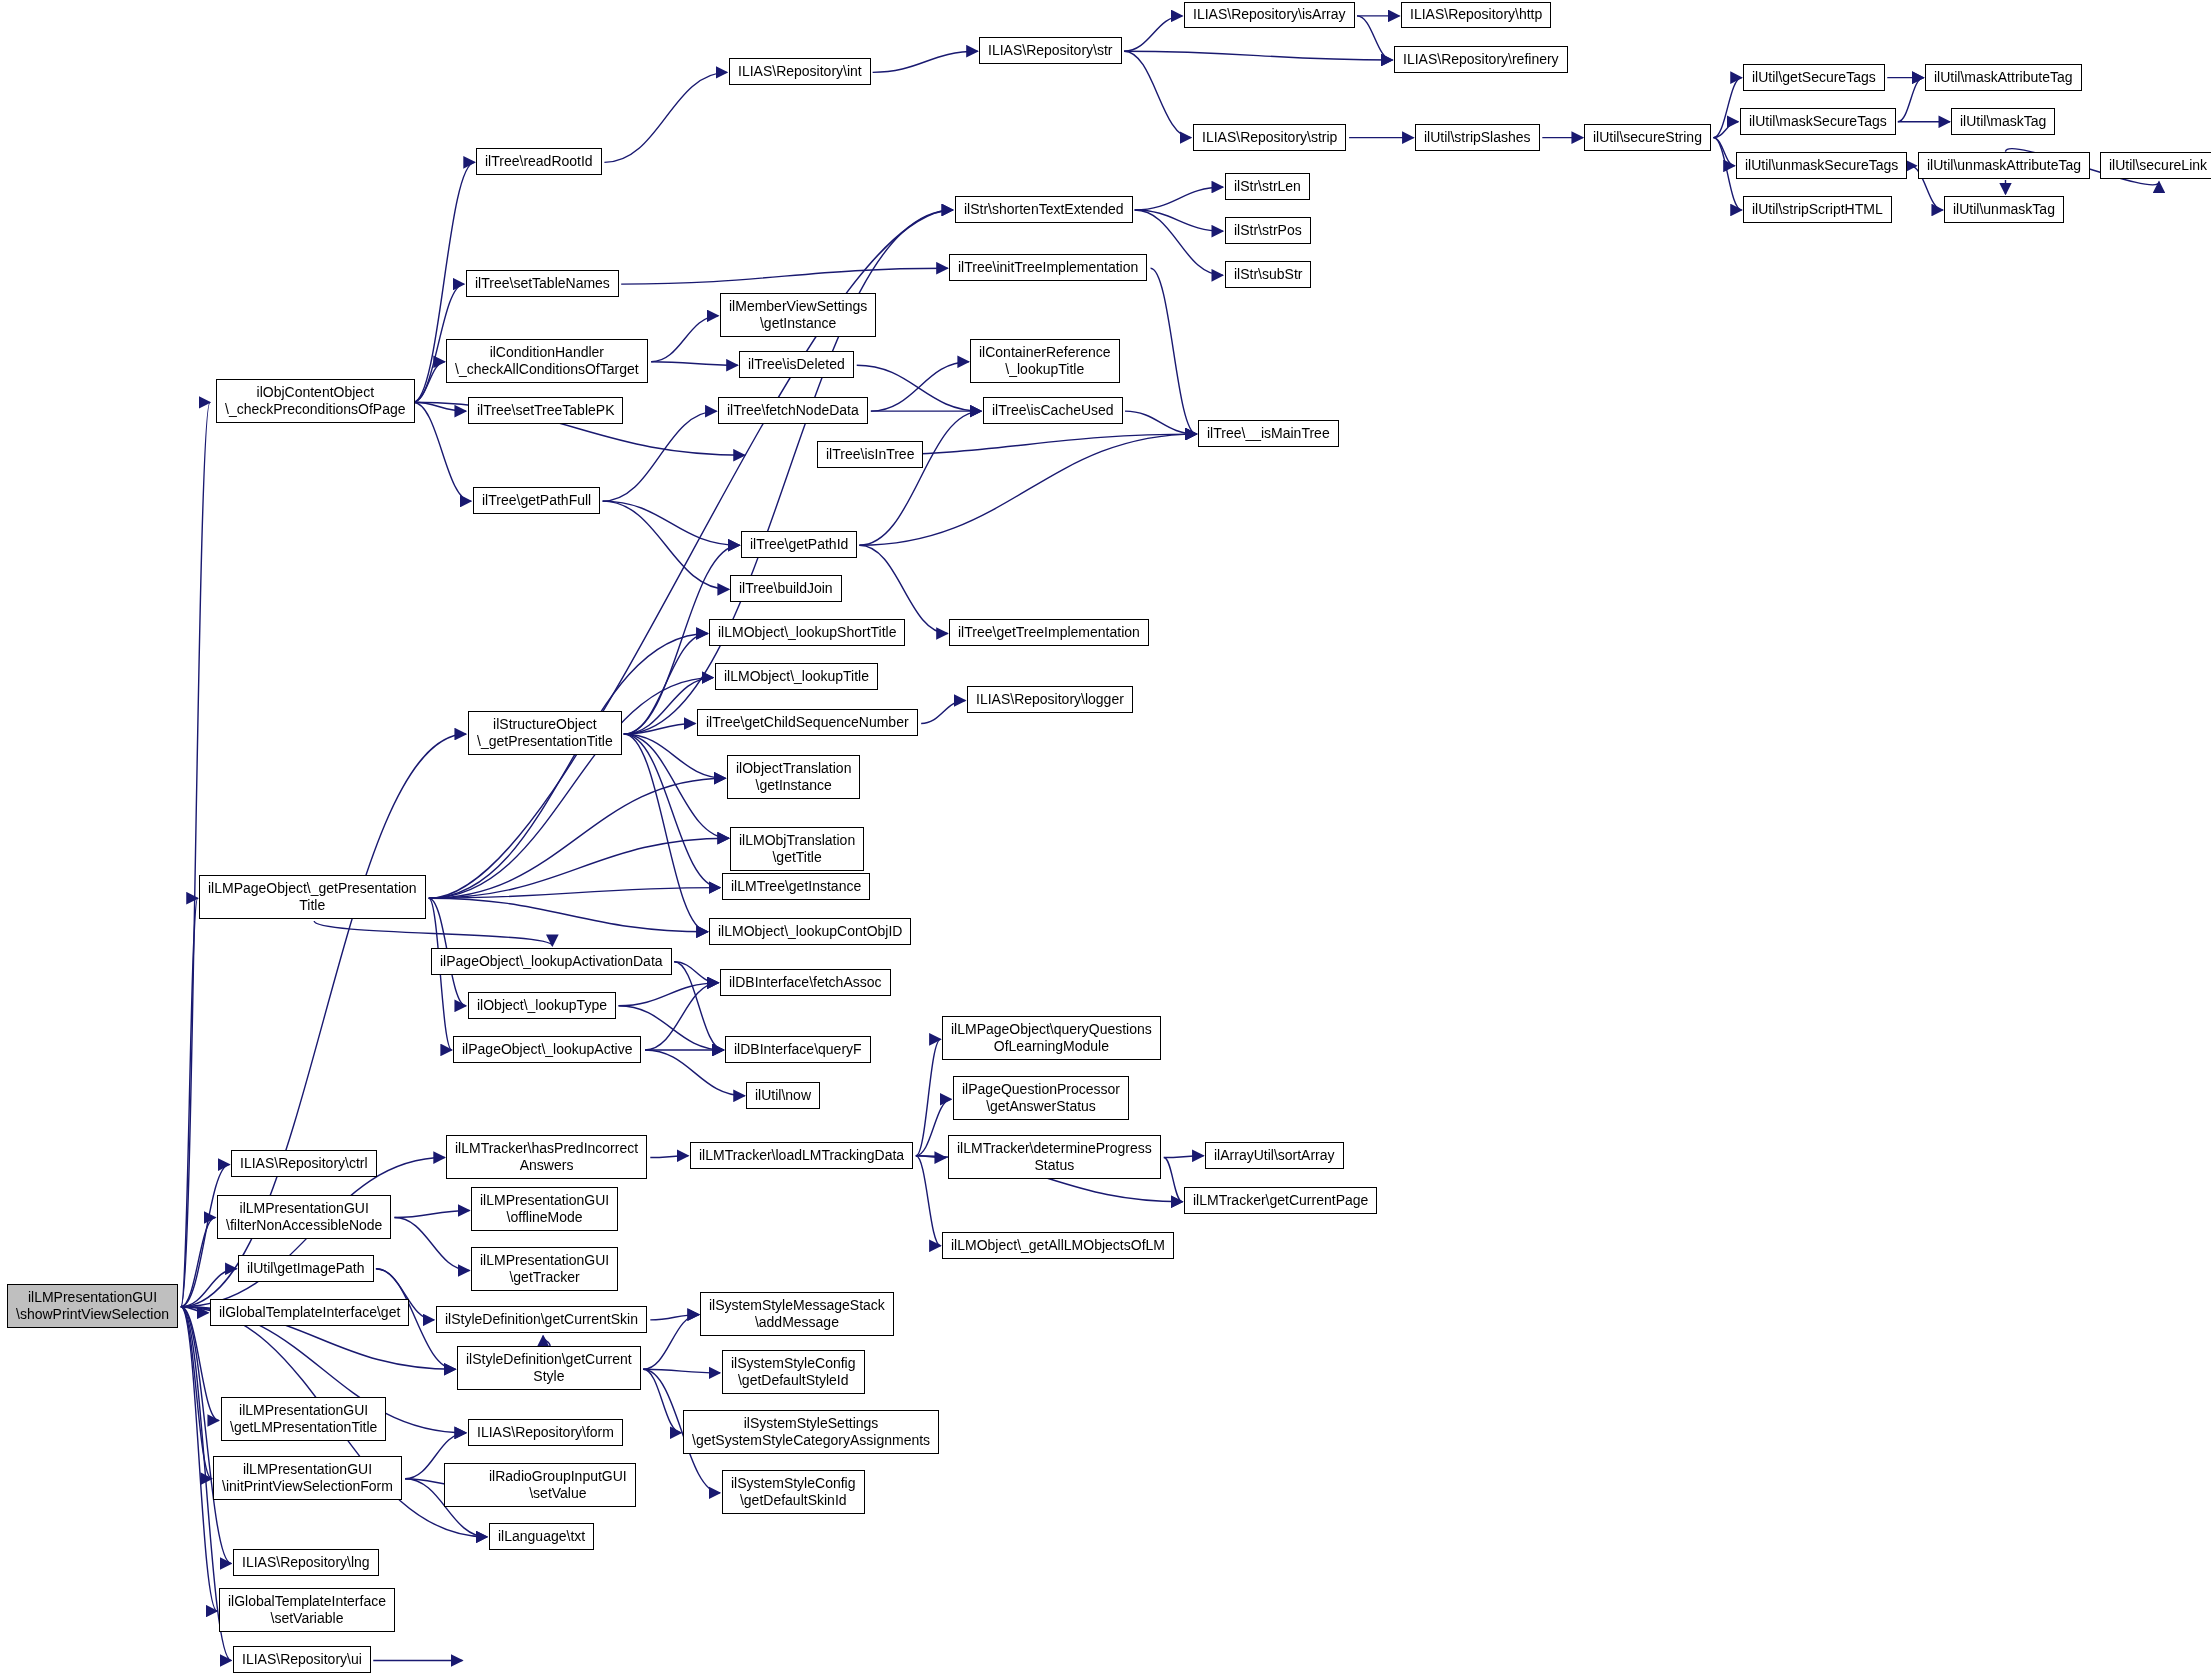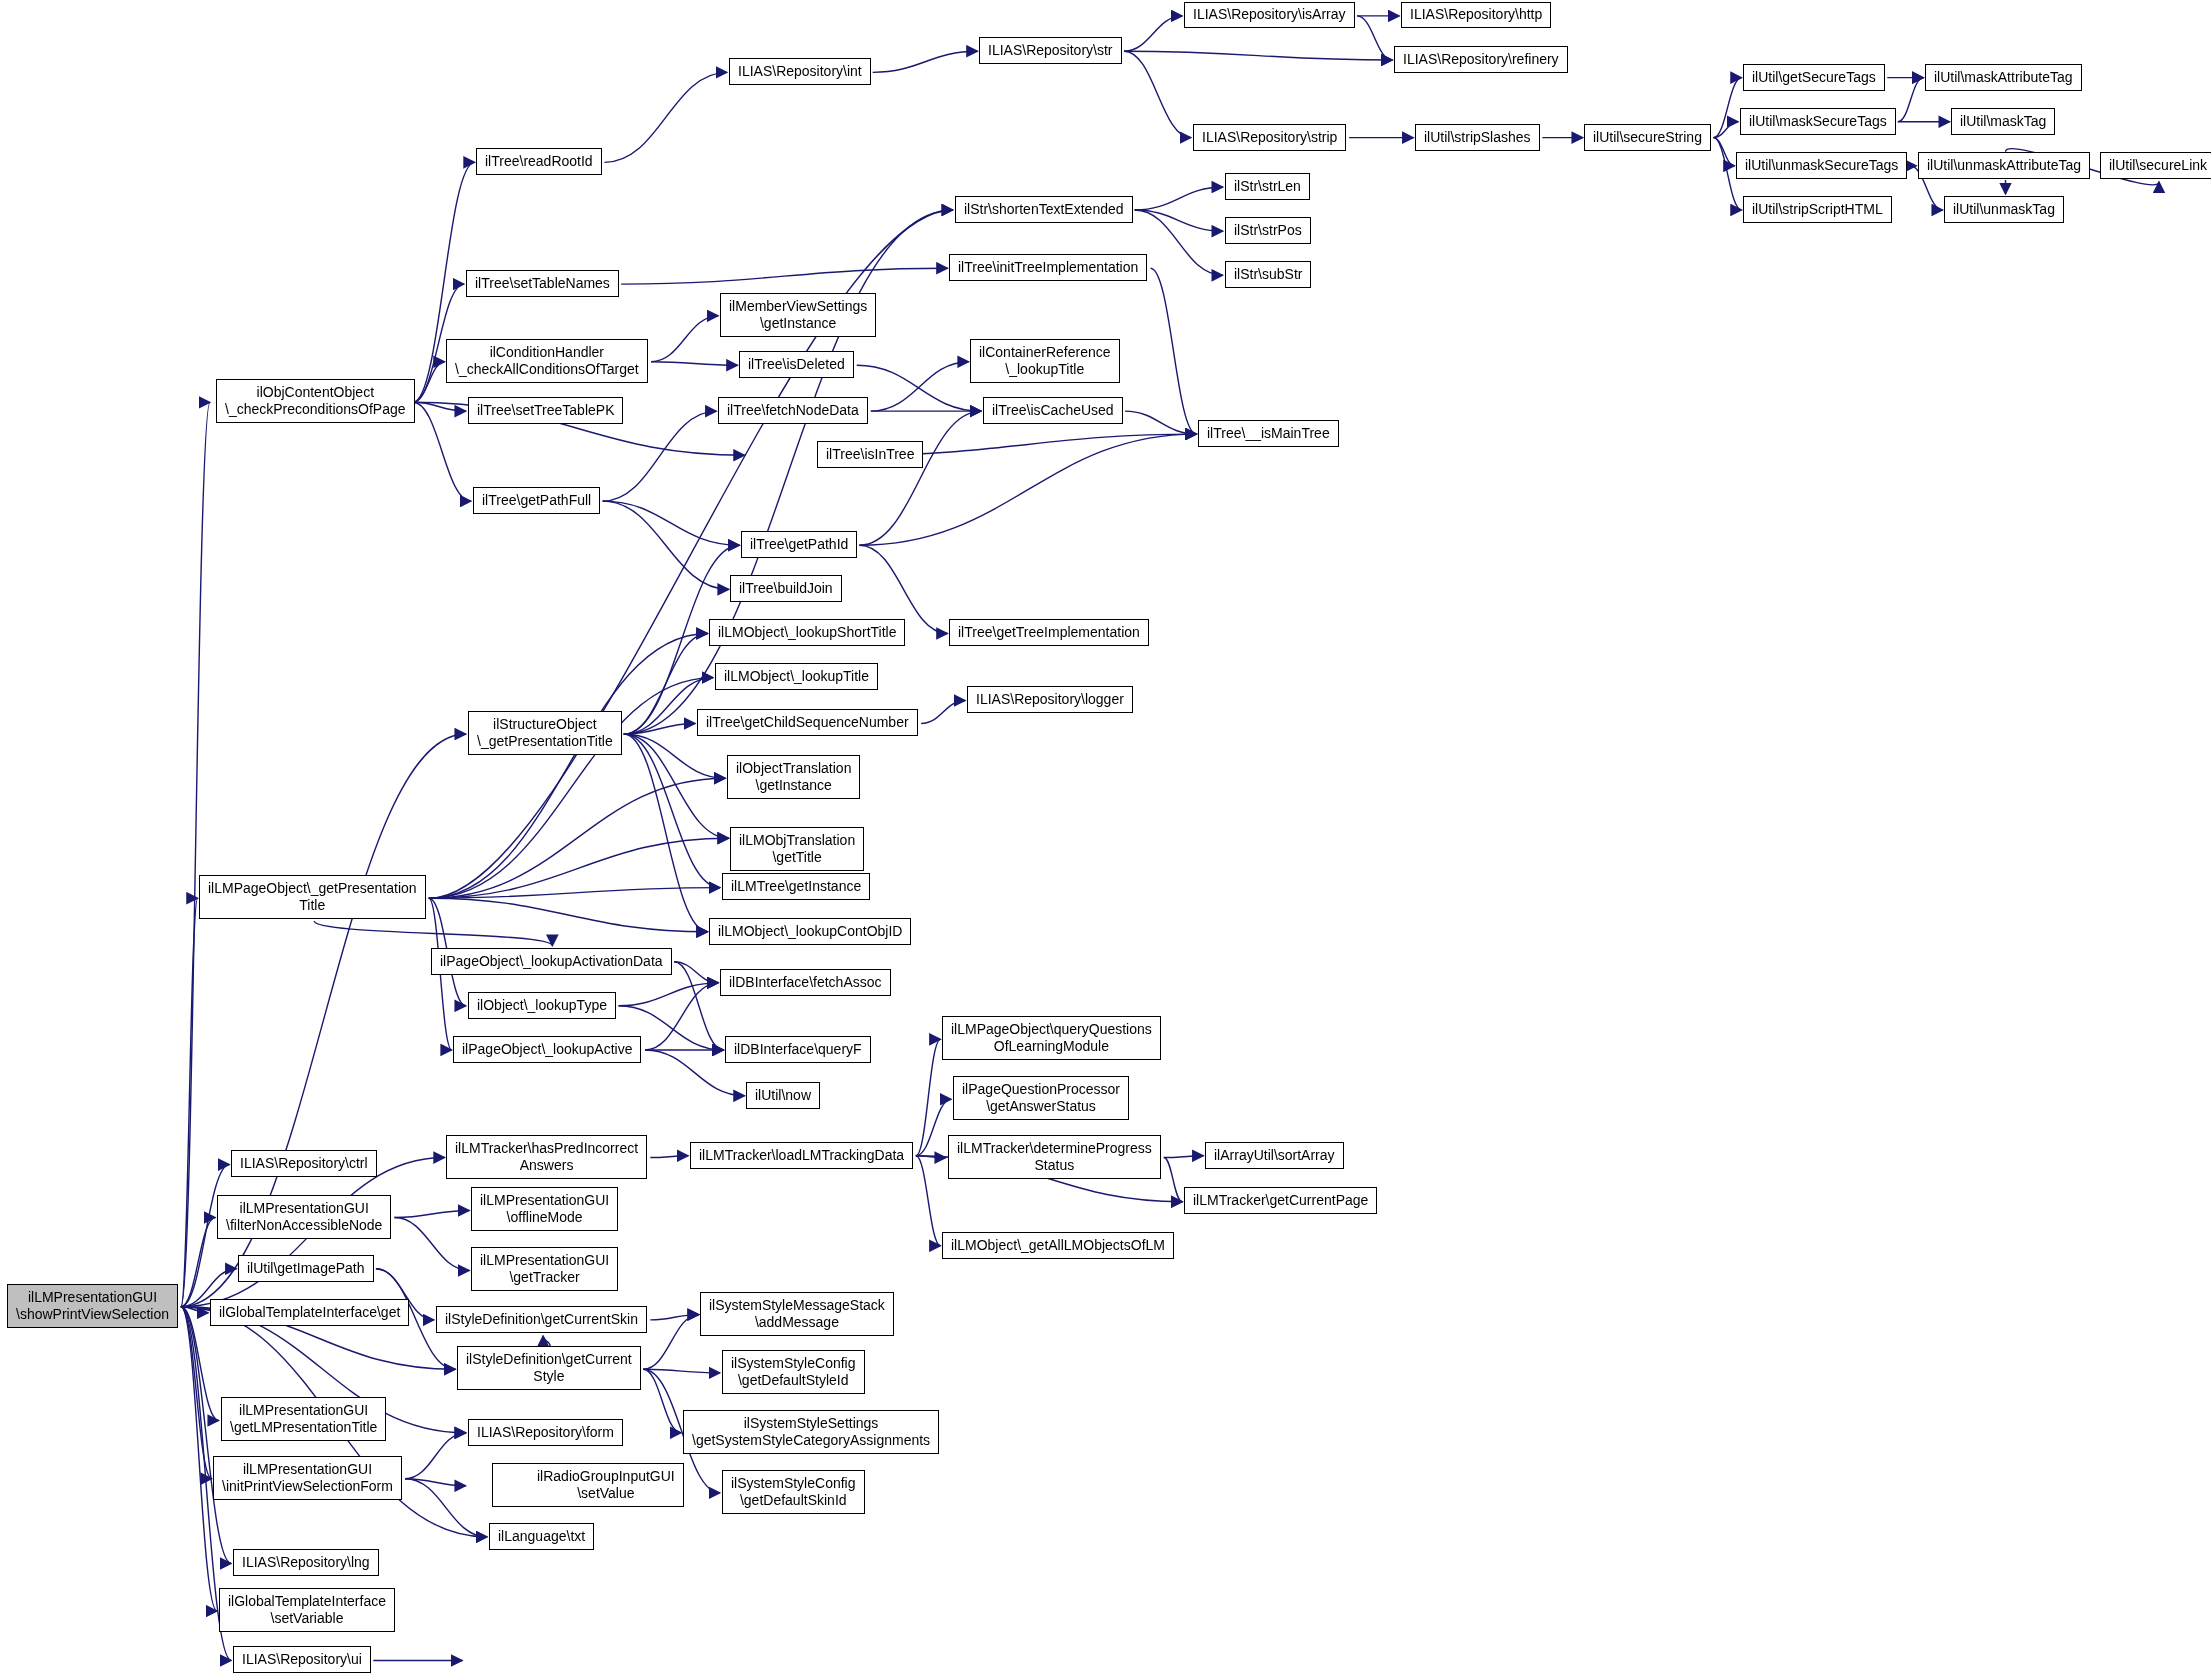--- a/index.html
+++ b/index.html
@@ -242,21 +242,21 @@
 \getDefaultStyleId</div>
     <div class="node" style="left: 683px; top: 1410px;">ilSystemStyleSettings
 \getSystemStyleCategoryAssignments</div>
     <div class="node" style="left: 722px; top: 1470px;">ilSystemStyleConfig
 \getDefaultSkinId</div>
     <div class="node" style="left: 221px; top: 1397px;">ilLMPresentationGUI
 \getLMPresentationTitle</div>
     <div class="node" style="left: 468px; top: 1419px;">ILIAS\Repository\form</div>
     <div class="node" style="left: 213px; top: 1456px;">ilLMPresentationGUI
 \initPrintViewSelectionForm</div>
-    <div class="node" style="left: 492px; top: 1463px; padding-left: 44px;">ilRadioGroupInputGUI
+    <div class="node" style="left: 444px; top: 1463px; padding-left: 44px;">ilRadioGroupInputGUI
 \setValue</div>
     <div class="node" style="left: 489px; top: 1523px;">ilLanguage\txt</div>
     <div class="node" style="left: 233px; top: 1549px;">ILIAS\Repository\lng</div>
     <div class="node" style="left: 219px; top: 1588px;">ilGlobalTemplateInterface
 \setVariable</div>
     <div class="node" style="left: 233px; top: 1646px;">ILIAS\Repository\ui</div>
     <div class="node" style="left: 464px; top: 1736px;">ILIAS\Repository\object</div>
   </div>
 
 

